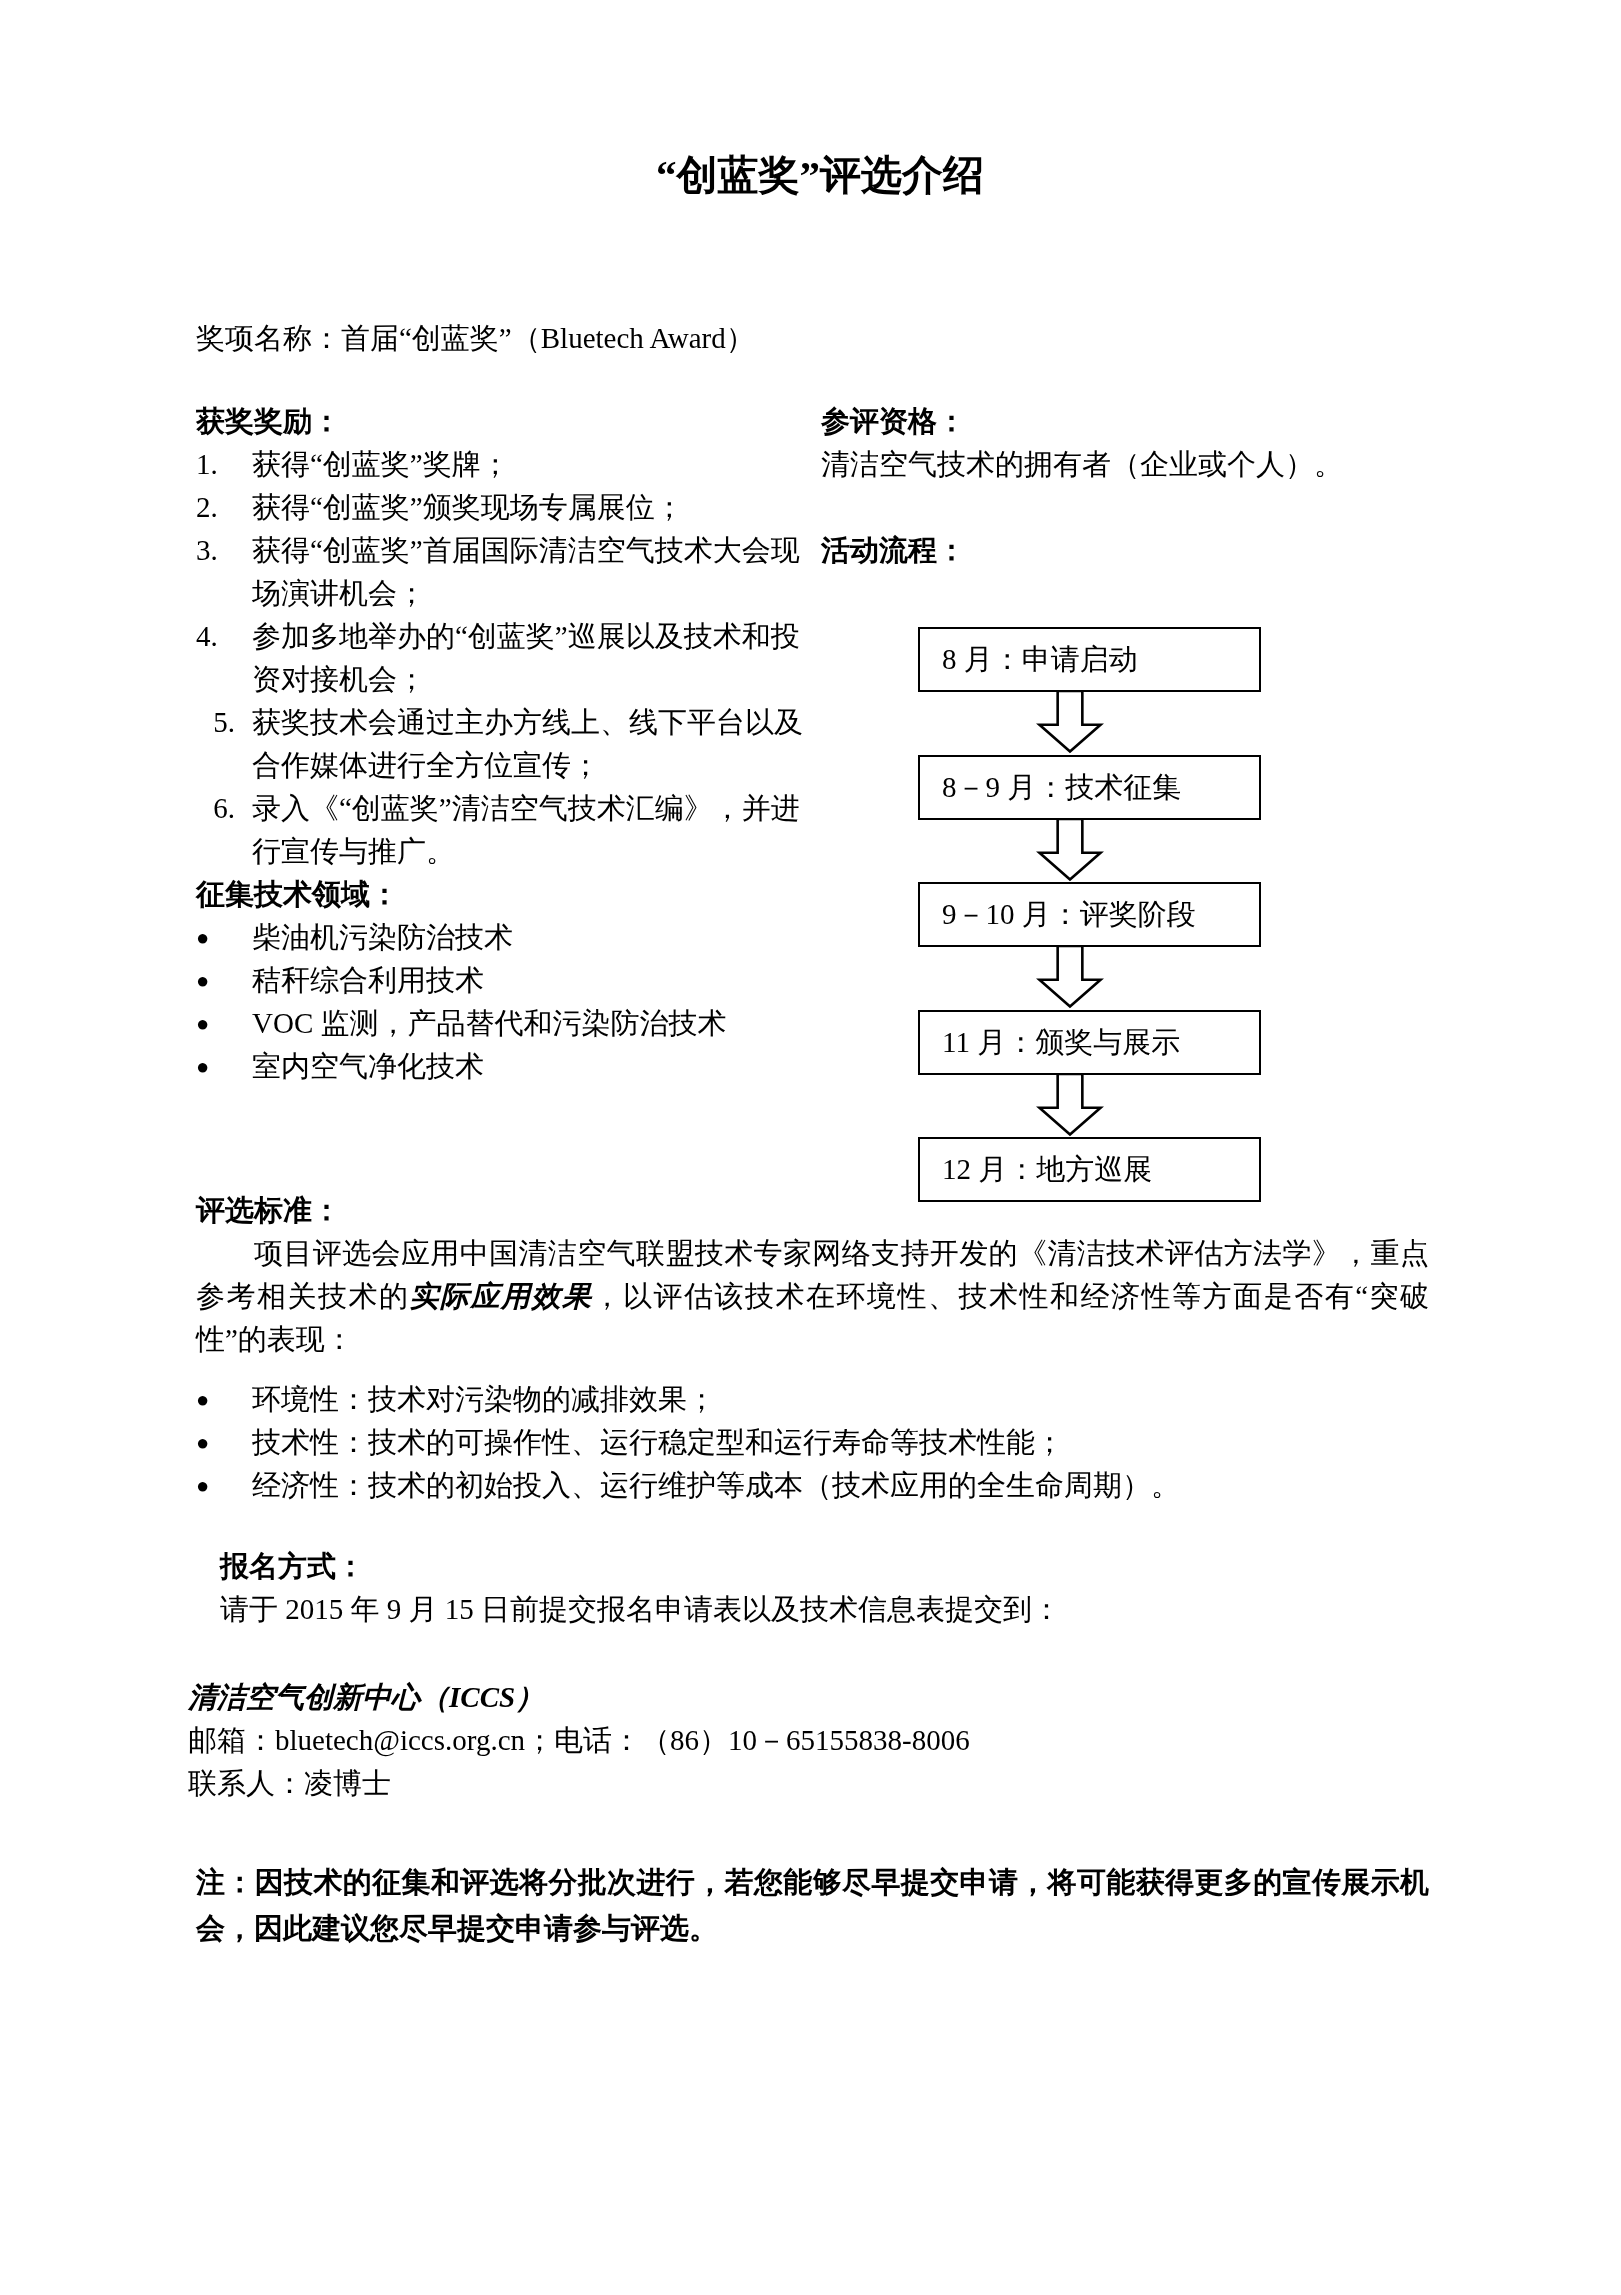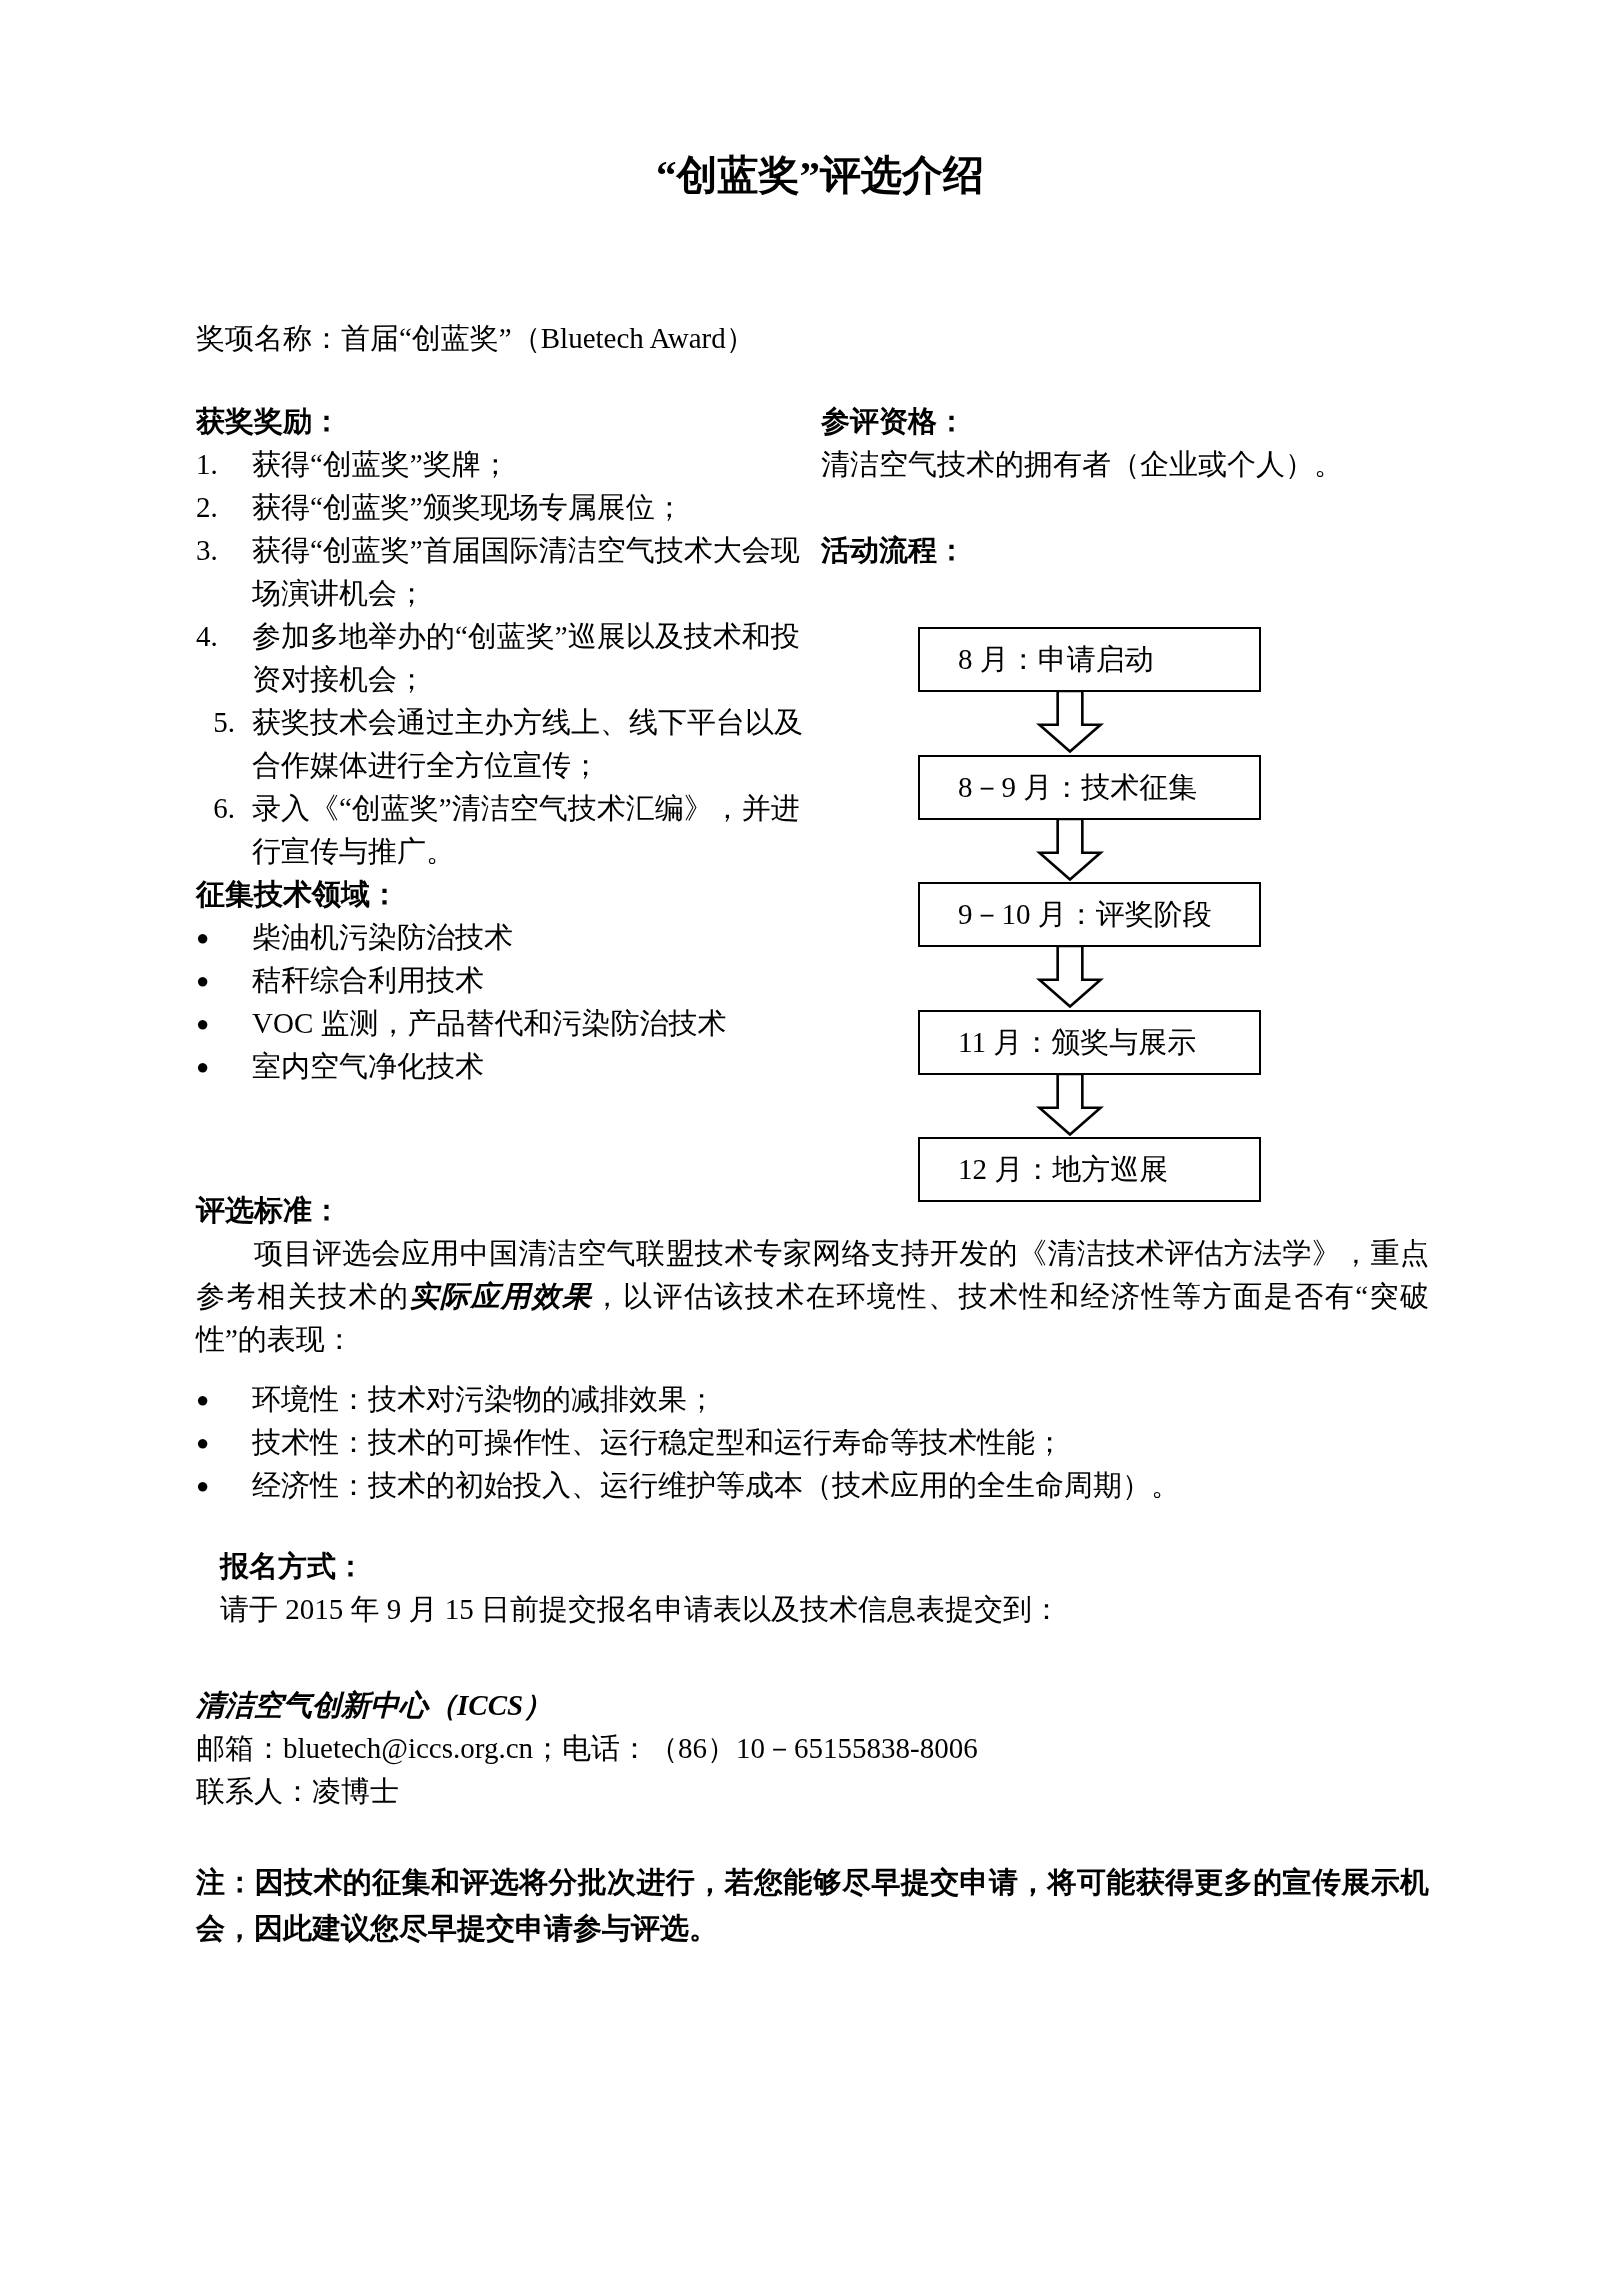--- a/index.html
+++ b/index.html
@@ -30,28 +30,28 @@
   .bullet-row{display:flex;align-items:flex-start;}
   .bullet-cell{flex:0 0 56px;font-size:22px;}
   .bullet-text{flex:1;word-break:break-all;overflow-wrap:anywhere;}
   .fields-heading{}
   .flow-heading{margin-top:43px;}
   .flowchart{top:627px;left:918px;width:343px;height:576px;}
   .flow-box{
     position:absolute;left:0;width:343px;height:65px;
     border:2.6px solid #000;background:#fff;box-sizing:border-box;
     display:flex;align-items:center;
-    padding-left:38px;
+    padding-left:22px;
   }
   .flow-arrow{position:absolute;left:116px;width:72px;height:63px;}
   .criteria{top:1189px;left:196px;width:1233px;}
   .criteria-para{text-align:justify;text-indent:58px;word-break:break-all;overflow-wrap:anywhere;}
   .criteria-list{margin-top:17px;}
   .apply{top:1545px;left:196px;width:1233px;margin-left:24px;}
-  .contact{top:1676px;left:196px;width:1233px;margin-top:8px;}
+  .contact{top:1676px;left:188px;width:1233px;}
   .note{
     top:1859px;left:196px;width:1233px;
     font-weight:bold;line-height:46px;
     text-align:justify;word-break:break-all;overflow-wrap:anywhere;
   }
 </style>
 </head>
 <body>
 
 <div class="page">

